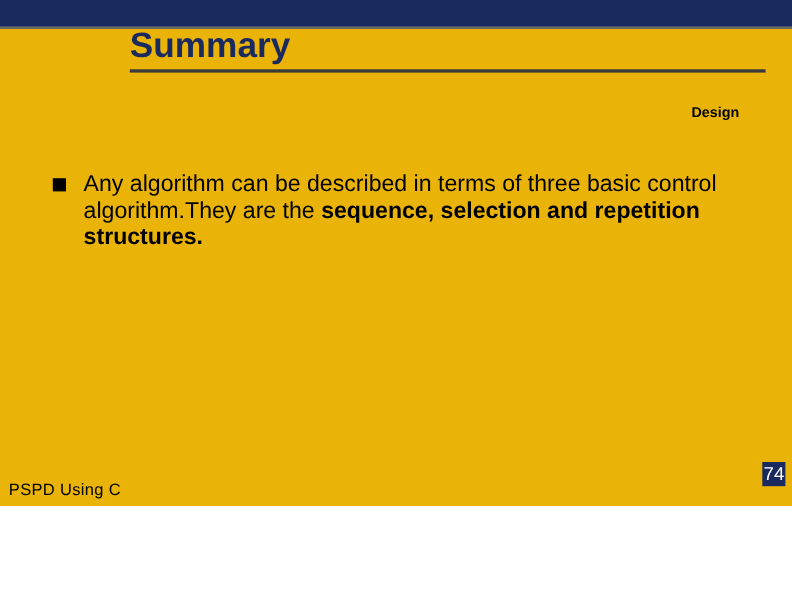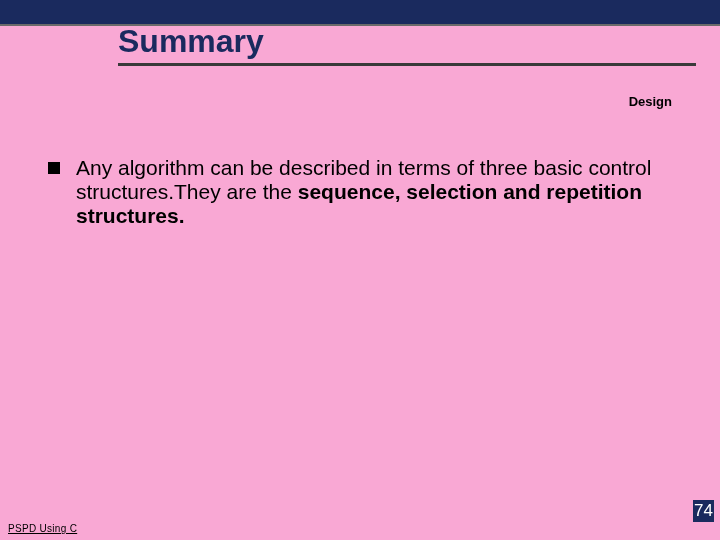--- a/index.html
+++ b/index.html
@@ -1,48 +1,48 @@
 <!DOCTYPE html>
 <html><head>
 <meta charset="utf-8">
 <style>
   * { margin: 0; padding: 0; box-sizing: border-box; }
   html, body { width: 720px; height: 540px; font-family: Arial, Helvetica, sans-serif; background: #fff; overflow: hidden; }
-  .slide { position: relative; width: 720px; height: 540px; background: #f9a8d4; }
+  .slide { position: relative; width: 720px; height: 460px; background: #eab308; }
   .top-band { position: absolute; top: 0; left: 0; right: 0; height: 26px; background: #1a2a5e; }
   .top-band::after { content: ""; position: absolute; left: 0; right: 0; bottom: 0; height: 2px; background: #6a6a6a; }
   .title-wrap { position: absolute; top: 24px; left: 118px; right: 24px; }
   .title { font-size: 32px; font-weight: bold; color: #1a2a5e; line-height: 1.1; }
   .title-underline { margin-top: 4px; height: 3px; background: #3a3a3a; width: 100%; }
   .design-label { position: absolute; top: 94px; right: 48px; font-size: 13px; font-weight: bold; color: #000; }
   .bullets { position: absolute; top: 156px; left: 48px; right: 38px; }
   .bullet { display: flex; align-items: flex-start; margin-bottom: 30px; }
   .marker { width: 12px; height: 12px; background: #000; margin-top: 6px; margin-right: 16px; flex-shrink: 0; }
   .txt { font-size: 21px; color: #000; line-height: 1.15; }
   .txt b { font-weight: bold; }
-  .footer-left { position: absolute; bottom: 6px; left: 8px; font-size: 10px; color: #000; letter-spacing: 0.3px; text-decoration: underline; }
+  .footer-left { position: absolute; bottom: 6px; left: 8px; font-size: 15px; color: #000; letter-spacing: 0.3px; }
   .footer-right { position: absolute; bottom: 18px; right: 6px; font-size: 17px; color: #fff; background: #1a2a5e; padding: 1px 1px; }
 </style>
 </head>
 <body>
 
 <div class="slide">
   <div class="top-band"></div>
 
   <div class="title-wrap">
     <div class="title">Summary</div>
     <div class="title-underline"></div>
   </div>
 
   <div class="design-label">Design</div>
 
   <div class="bullets">
     <div class="bullet">
       <div class="marker"></div>
       <div class="txt">
-        <span>Any algorithm can be described in terms of three basic control structures.They are the </span><b>sequence, selection and repetition structures.</b><span></span>
+        <span>Any algorithm can be described in terms of three basic control algorithm.They are the </span><b>sequence, selection and repetition structures.</b><span></span>
       </div>
     </div>
   </div>
 
   <div class="footer-left">PSPD Using C</div>
   <div class="footer-right">74</div>
 </div>
 
 </body></html>

